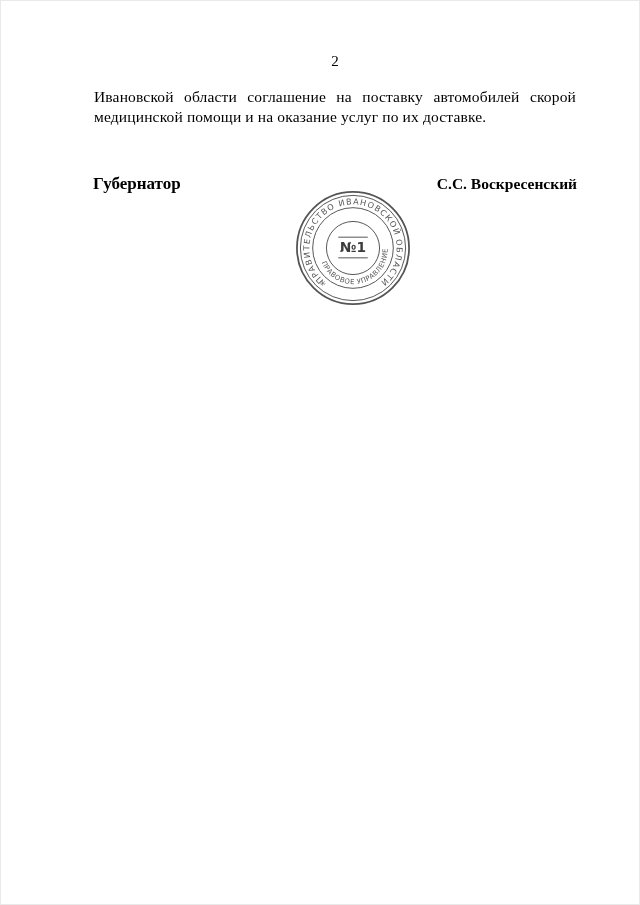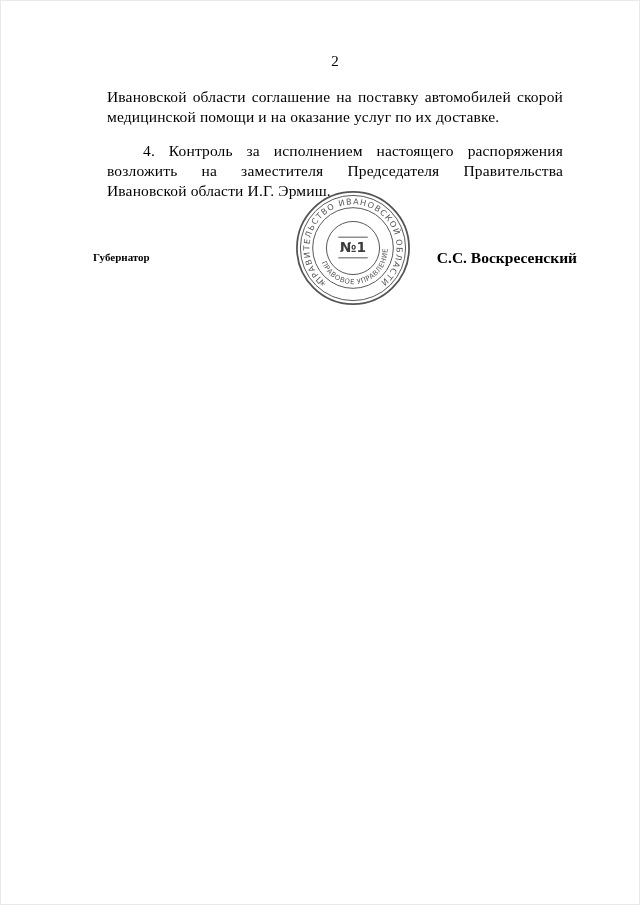--- a/index.html
+++ b/index.html
@@ -23,38 +23,38 @@
     left: 92px;
     right: 62px;
     top: 52px;
   }
   .page-number {
     text-align: center;
     font-size: 15px;
     margin-bottom: 17px;
   }
   .para {
-    margin: 14px;
+    margin: 1px;
     font-size: 15.5px;
     line-height: 20px;
     text-align: justify;
     letter-spacing: 0.15px;
   }
   .para.indent {
     text-indent: 36px;
   }
   .sig-row {
     margin-top: 46px;
     display: flex;
     justify-content: space-between;
     align-items: center;
     position: relative;
   }
   .sig-left {
-    font-size: 11px;
+    font-size: 17px;
     line-height: 21px;
     font-weight: bold;
   }
   .sig-right {
     font-size: 15.5px;
     font-weight: bold;
     white-space: nowrap;
     text-align: center;
   }
   
@@ -95,21 +95,20 @@
 </head>
 <body>
 
 <div class="page">
   <div class="content">
 
     <div class="page-number">2</div>
 
     <p class="para">Ивановской области соглашение на поставку автомобилей скорой медицинской помощи и на оказание услуг по их доставке.</p>
 
-    <p class="para indent">4. Контроль за исполнением настоящего распоряжения возложить на заместителя Председателя Правительства Ивановской области И.Г. Эрмиш.</p>
 
     <div class="sig-row">
       <div class="sig-left">
         <div>Губернатор</div>
       </div>
       <div class="sig-right">С.С. Воскресенский</div>
     </div>
   </div>
 
   <div class="stamp">

